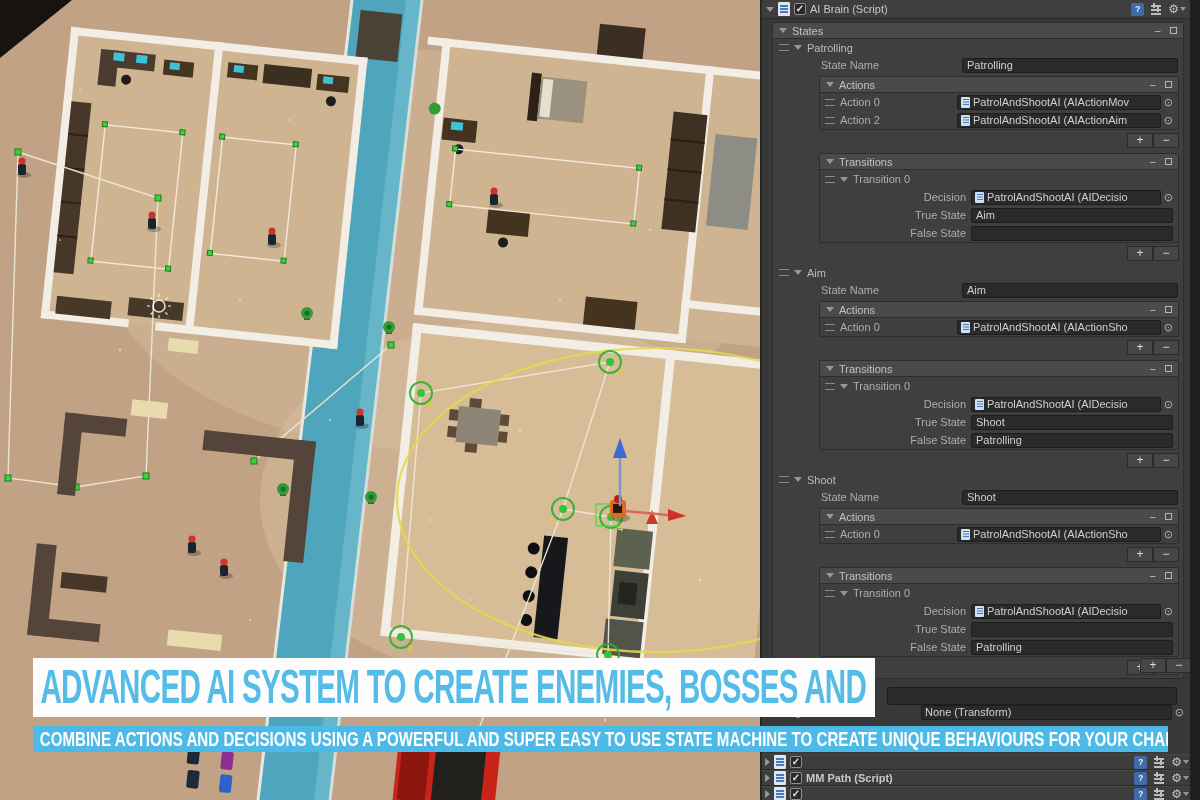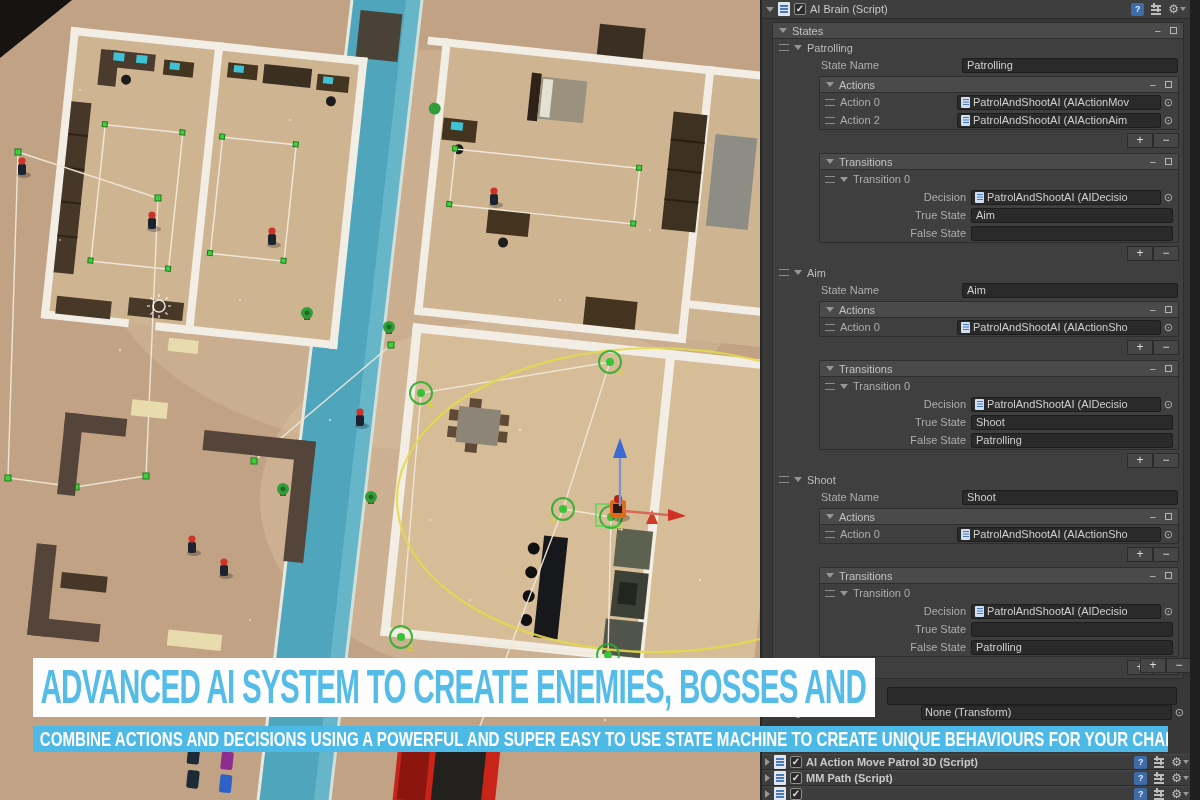--- a/index.html
+++ b/index.html
@@ -714,21 +714,20 @@
           </div>
           <span class="picker">⊙</span>
         </div>
     </div>
 
     <div class="footer-comps">
       <div class="fc-row">
         <div class="tri-r"></div>
         <div class="script-ico"></div>
         <div class="chk">✓</div>
-        <div class="fc-title">AI Action Move Patrol 3D (Script)</div>
         <div class="hdr-icons">
           <div class="help-ico">?</div>
           <div class="preset-ico"></div>
           <div class="gear-wrap">
               <span class="gear">⚙</span>
               <div class="tri-d tri-sm"></div>
             </div>
         </div>
       </div>
       <div class="fc-row">

